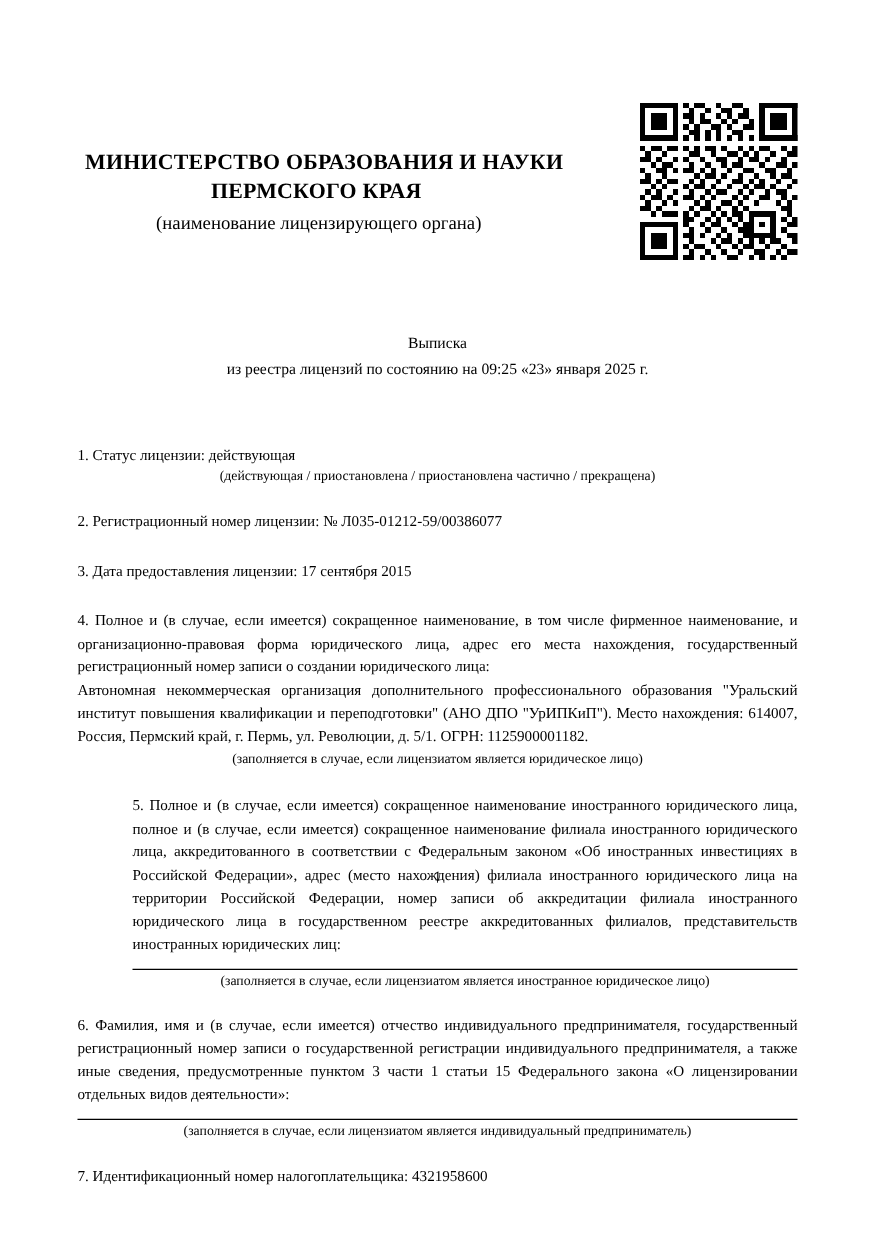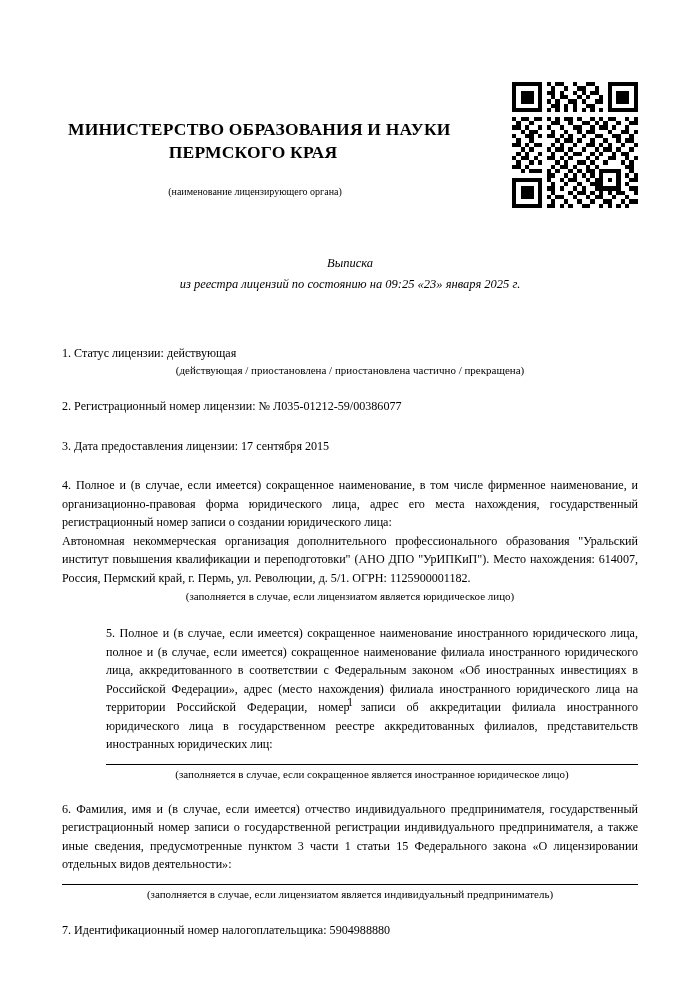--- a/index.html
+++ b/index.html
@@ -44,36 +44,35 @@
     letter-spacing: 0.2px;
     width: 400px;
     margin-left: 6px;
   }
   .org-title .line2 {
     display: block;
     text-align: center;
     padding-right: 30px;
   }
   .org-caption {
-    font-size: 10px;
+    font-size: 15px;
     text-align: center;
     width: 400px;
     margin-left: 6px;
     padding-right: 26px;
-    margin-top: 22px;
+    margin-top: 7px;
     box-sizing: border-box;
   }
 
   
   .extract {
-    margin-top: 56px;
+    margin-top: 76px;
     text-align: center;
     font-size: 12.5px;
     line-height: 1.7;
-    font-style: italic;
   }
 
   
   .items {
     margin-top: 40px;
     font-size: 12.1px;
   }
   .item {
     margin-bottom: 17px;
     margin-top: 48px;
@@ -401,30 +400,30 @@
 
     <div class="item gap-top">
       <p class="just">4. Полное и (в случае, если имеется) сокращенное наименование, в том числе фирменное наименование, и организационно-правовая форма юридического лица, адрес его места нахождения, государственный регистрационный номер записи о создании юридического лица:</p>
       <p class="just">Автономная некоммерческая организация дополнительного профессионального образования "Уральский институт повышения квалификации и переподготовки" (АНО ДПО "УрИПКиП"). Место нахождения: 614007, Россия, Пермский край, г. Пермь, ул. Революции, д. 5/1. ОГРН: 1125900001182.</p>
       <div class="caption">(заполняется в случае, если лицензиатом является юридическое лицо)</div>
     </div>
 
     <div class="item block-5">
       <p class="just">5. Полное и (в случае, если имеется) сокращенное наименование иностранного юридического лица, полное и (в случае, если имеется) сокращенное наименование филиала иностранного юридического лица, аккредитованного в соответствии с Федеральным законом «Об иностранных инвестициях в Российской Федерации», адрес (место нахождения) филиала иностранного юридического лица на территории Российской Федерации, номер записи об аккредитации филиала иностранного юридического лица в государственном реестре аккредитованных филиалов, представительств иностранных юридических лиц:</p>
       <hr class="rule">
-      <div class="caption">(заполняется в случае, если сокращенное является иностранное юридическое лицо)</div>
+      <div class="caption">(заполняется в случае, если лицензиатом является иностранное юридическое лицо)</div>
     </div>
 
     <div class="item block-6">
       <p class="just">6. Фамилия, имя и (в случае, если имеется) отчество индивидуального предпринимателя, государственный регистрационный номер записи о государственной регистрации индивидуального предпринимателя, а также иные сведения, предусмотренные пунктом 3 части 1 статьи 15 Федерального закона «О лицензировании отдельных видов деятельности»:</p>
       <hr class="rule">
       <div class="caption">(заполняется в случае, если лицензиатом является индивидуальный предприниматель)</div>
     </div>
 
     <div class="item block-7">
-      <p>7. Идентификационный номер налогоплательщика: 5904988880</p>
+      <p>7. Идентификационный номер налогоплательщика: 4321958600</p>
     </div>
 
   </div>
 
   <div class="page-number">1</div>
 
 </div>
 
 </body></html>

